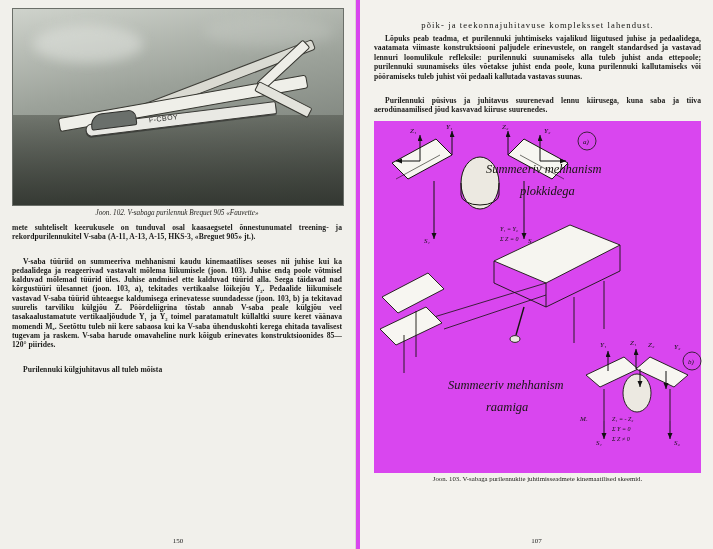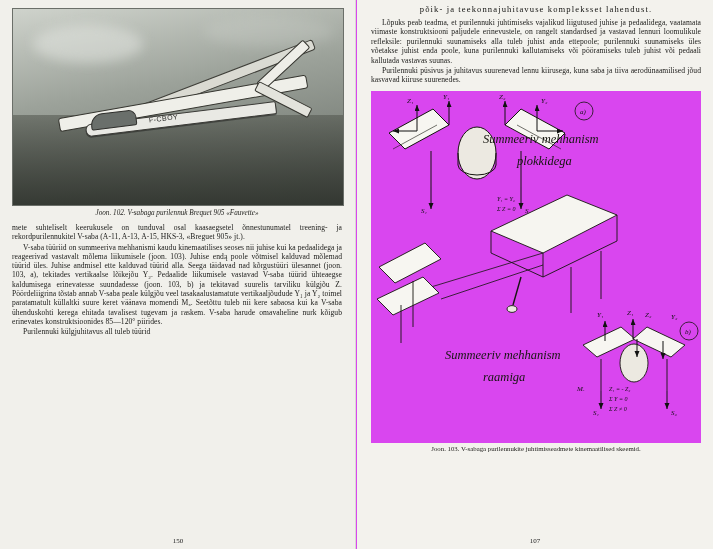--- a/index.html
+++ b/index.html
@@ -26,23 +26,23 @@
     background: #f2f1ec;
     height: 549px;
   }
   .page-left {
     width: 356px;
     padding: 8px 14px 6px 12px;
     background: #f1f0eb;
   }
   .page-right {
     width: 357px;
-    padding: 4px 12px 6px 14px;
+    padding: 20px 12px 6px 14px;
     background: #f3f2ed;
-    border-left: 1px solid #d946ef;
+    border-left: 4px solid #d946ef;
   }
   .gutter {
     position: absolute;
     left: 355px;
     top: 0;
     width: 3px;
     height: 549px;
     background: linear-gradient(to right, #d9d7d0, #c9c7c0, #e4e2db);
     opacity: .8;
   }
@@ -174,22 +174,23 @@
   
   .body-text p {
     margin: 0 0 0 0;
     font-size: 7.6px;
     line-height: 9.3px;
     text-align: justify;
     color: #1a1a18;
     text-indent: 11px;
     letter-spacing: .05px;
     hyphens: auto;
-  }
-  .body-text p + p { margin-top: 1px; }
+    font-weight: bold;
+  }
+  .body-text p + p { margin-top: 15px; }
   .page-right .body-text p { font-size: 7.6px; line-height: 9.4px; }
 
   .top-head {
     font-size: 8.6px;
     letter-spacing: 1.1px;
     text-align: center;
     color: #131311;
     margin: 0 0 4px 0;
   }
 
@@ -261,21 +262,21 @@
           <div class="vtail-b"></div>
           <div class="reg">F-CBOY</div>
         </div>
       </div>
       <div class="fig-caption">Joon. 102. V-sabaga purilennuk Brequet 905 «Fauvette»</div>
     </div>
 
     <div class="body-text">
       <p style="text-indent:0;">mete suhteliselt keerukusele on tunduval osal kaasaegsetel õnnestunumatel treening- ja rekordpurilennukitel V-saba (A-11, A-13, A-15, HKS-3, «Breguet 905» jt.).</p>
       <p>V-saba tüüriid on summeeriva mehhanismi kaudu kinemaatilises seoses nii juhise kui ka pedaalidega ja reageerivad vastavalt mõlema liikumisele (joon. 103). Juhise endą poole võtmisel kalduvad mõlemad tüürid üles. Juhise andmisel ette kalduvad tüürid alla. Seega täidavad nad kõrgustüüri ülesannet (joon. 103, a), tekitades vertikaalse lõikejõu Y₂. Pedaalide liikumisele vastavad V-saba tüürid ühteaegse kaldumisega erinevatesse suundadesse (joon. 103, b) ja tekitavad suurelis tarviliku külgjõu Z. Pöördeliigrina tõstab annab V-saba peale külgjõu veel tasakaalustamatute vertikaaljõudude Y₁ ja Y₂ toimel paratamatult küllaltki suure keret väänava momendi Mₓ. Seetõttu tuleb nii kere sabaosa kui ka V-saba ühenduskohti kerega ehitada tavalisest tugevam ja raskem. V-saba harude omavaheline nurk kõigub erinevates konstruktsioonides 85—120° piirides.</p>
-      <p>Purilennuki külgjuhitavus all tuleb tüürid</p>
+      <p>Purilennuki külgjuhitavus all tuleb mõista</p>
     </div>
 
     <div class="folio">150</div>
   </div>
 
   <div class="gutter"></div>
 
   <div class="page page-right">
 
     <div class="top-head">põik- ja teekonnajuhitavuse kompleksset lahendust.</div>

